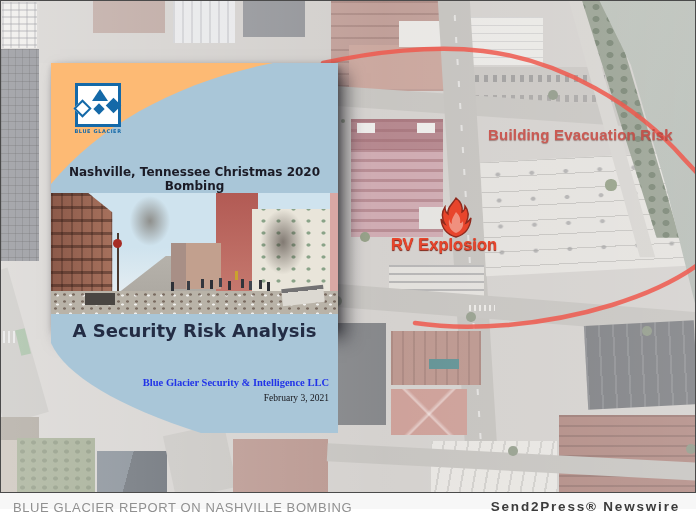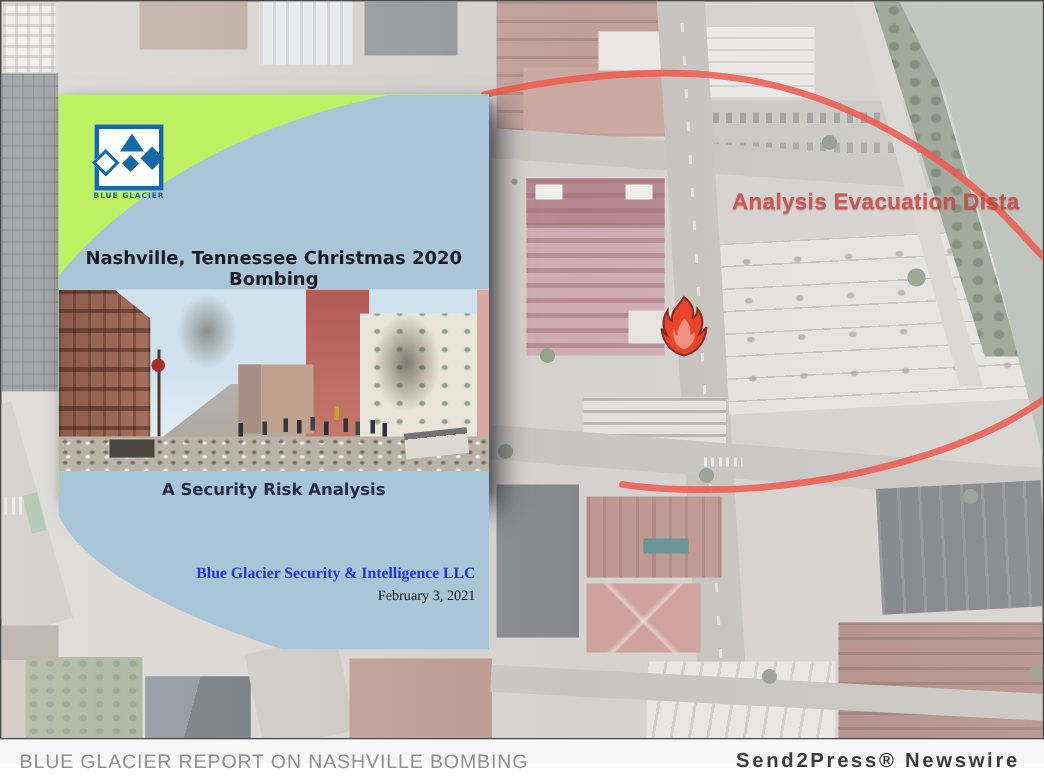--- a/index.html
+++ b/index.html
@@ -108,42 +108,42 @@
   .annot-svg{position:absolute;left:0;top:0;}
   .lbl{position:absolute;font-weight:bold;white-space:nowrap;}
   .lbl-att{left:357px;top:179px;font-size:12.5px;letter-spacing:.3px;
     color:var(--green,#3eb54b);text-shadow:0 1px 1px #1e4d22,1px 0 1px #1e4d22;}
   .lbl-rv{left:390px;top:234px;font-size:16.5px;
     color:var(--red,#e8452c);text-shadow:0 1px 1px #7e1f12;}
   .lbl-evac{left:487px;top:125px;font-size:15px;letter-spacing:.2px;
     color:var(--evac-red,#c8453e);opacity:.85;text-shadow:0 1px 1px rgba(90,20,15,.5);}
 
   
-  .report{position:absolute;left:38px;top:62px;width:287px;height:266px;background:#bef264;
+  .report{position:absolute;left:50px;top:62px;width:287px;height:266px;background:#fdba74;
     box-shadow:9px 10px 16px rgba(25,25,32,.6),2px 3px 6px rgba(25,25,32,.35);}
   .swoosh{position:absolute;left:0;top:0;}
   .logo{position:absolute;left:24px;top:20px;width:50px;height:54px;}
   .logo-box{position:absolute;left:0;top:0;width:46px;height:44px;box-sizing:border-box;
     border:3px solid var(--logo-blue,#1469a8);background:#fff;}
   .lg-tri{position:absolute;left:14px;top:3px;width:0;height:0;
     border-left:8px solid transparent;border-right:8px solid transparent;
     border-bottom:12px solid var(--logo-blue,#1469a8);}
   .lg-d1{position:absolute;left:-2px;top:16px;width:9px;height:9px;background:#fff;
     border:2px solid var(--logo-blue,#1469a8);transform:rotate(45deg);}
   .lg-d2{position:absolute;left:17px;top:19px;width:8px;height:8px;
     background:var(--logo-blue,#1469a8);transform:rotate(45deg);}
   .lg-d3{position:absolute;left:30px;top:14px;width:11px;height:11px;
     background:var(--logo-blue,#1469a8);transform:rotate(45deg);}
   .logo-text{position:absolute;left:-6px;top:45px;width:58px;text-align:center;
     font-family:"DejaVu Sans",sans-serif;font-size:5px;font-weight:bold;letter-spacing:.6px;
     color:var(--logo-blue,#1469a8);}
   .cv-title{position:absolute;left:0;top:102px;width:100%;text-align:center;
     font-family:"DejaVu Sans",sans-serif;font-size:12px;font-weight:bold;color:#1b1b26;}
   .cv-sub{position:absolute;left:0;top:257px;width:100%;text-align:center;
-    font-family:"DejaVu Sans",sans-serif;font-size:11px;font-weight:bold;color:#232c44;}
+    font-family:"DejaVu Sans",sans-serif;font-size:18px;font-weight:bold;color:#232c44;}
   .cv-co{position:absolute;right:9px;top:314px;font-family:Liberation Serif, serif;
     font-size:10.5px;font-weight:bold;color:var(--accent-blue,#2133e8);}
   .cv-date{position:absolute;right:9px;top:330px;font-family:Liberation Serif, serif;
     font-size:9.5px;color:#15151a;}
 
   
   .cv-photo{position:absolute;left:0;top:130px;width:287px;height:121px;overflow:hidden;
     background:linear-gradient(#cfe3ee 0 45%,#eef2f4);}
   .cv-photo *{position:absolute;}
   .cp-street{left:0;top:0;width:287px;height:121px;
@@ -249,21 +249,22 @@
       <path d="M 698 263 C 652 297 576 318 506 324 C 469 327 434 325 414 322" fill="none" stroke="#ee594d" stroke-width="4.5" stroke-linecap="round" opacity="0.85"></path>
       <g transform="translate(440,196)">
         <path d="M15 1 C11 8 6 10 7 17 C4 15 4 12 4 10 C0 16 1 22 4 27 C2 26 1 24 0 22
                  C1 32 7 38 15 40 C23 38 29 32 30 21 C28 24 27 25 25 26 C28 20 28 14 24 9
                  C24 12 23 14 21 15 C22 9 19 4 15 1 Z" fill="#e8452c" stroke="#8f2a1e" stroke-width="1.4"></path>
         <path d="M15 15 C12 20 10 23 11 27 C9 26 9 24 8 22 C7 30 10 34 15 36
                  C20 34 23 30 22 24 C21 26 20 26 19 26 C20 21 18 18 15 15 Z" fill="#f0907e"></path>
       </g>
     </svg>
 
-    <div class="lbl lbl-evac">Analysis Evacuation Dista</div>
+    <div class="lbl lbl-rv">RV Explosion</div>
+    <div class="lbl lbl-evac">Building Evacuation Risk</div>
 
     <div class="report">
       <svg class="swoosh" width="287" height="370" viewBox="0 0 287 370">
         <path d="M 222 0 H 287 V 130 H 0 V 121 C 50 60 130 18 222 0 Z" fill="#a9c6d8"></path>
         <path d="M 0 251 H 287 V 370 H 150 C 68 344 14 312 0 280 Z" fill="#a9c6d8"></path>
       </svg>
 
       <div class="logo">
         <div class="logo-box">
           <div class="lg-tri"></div>

